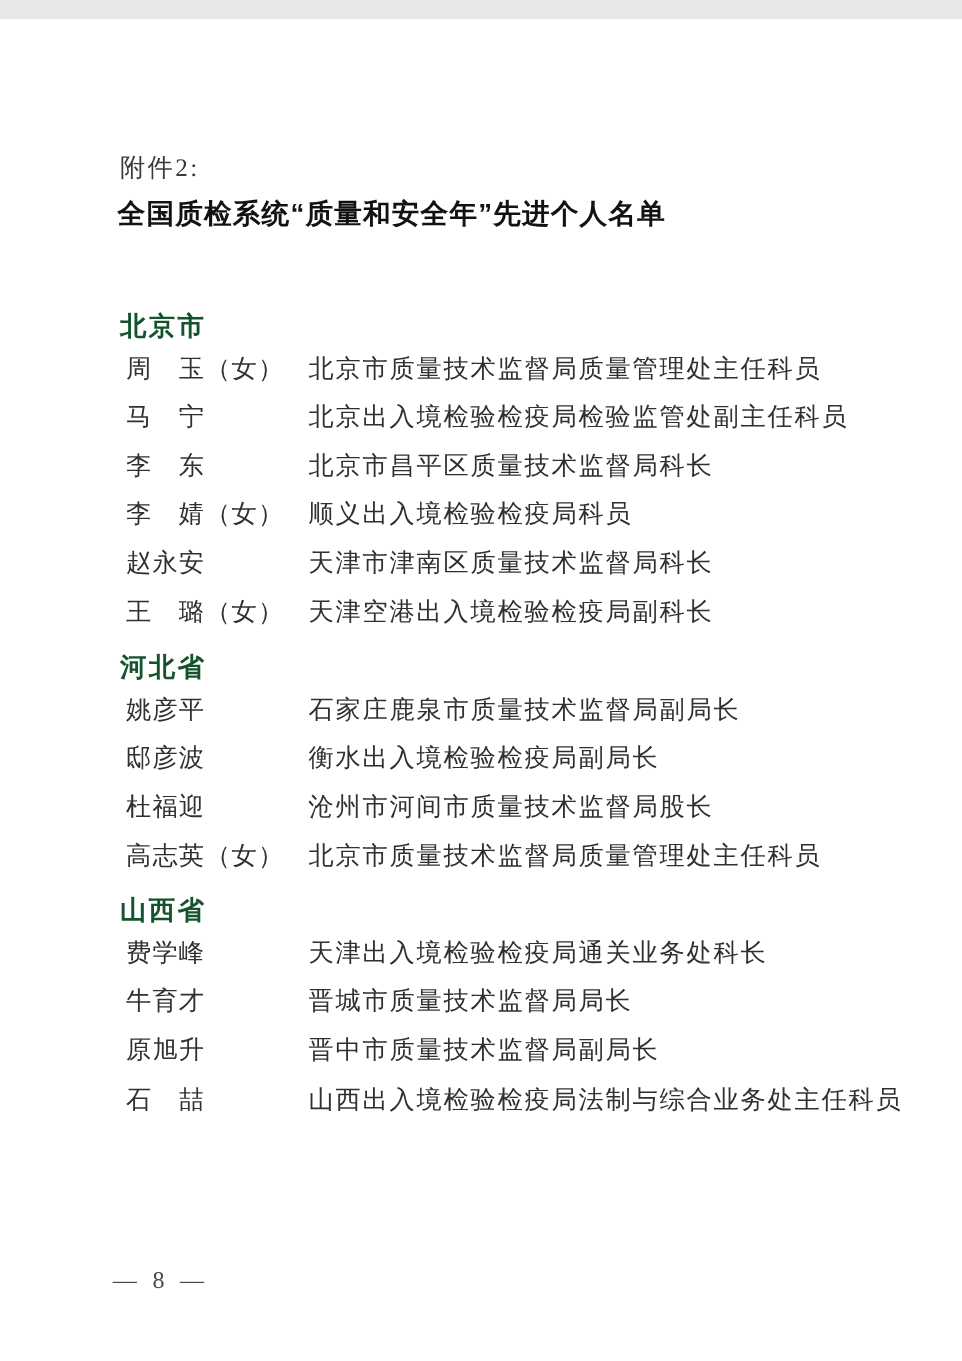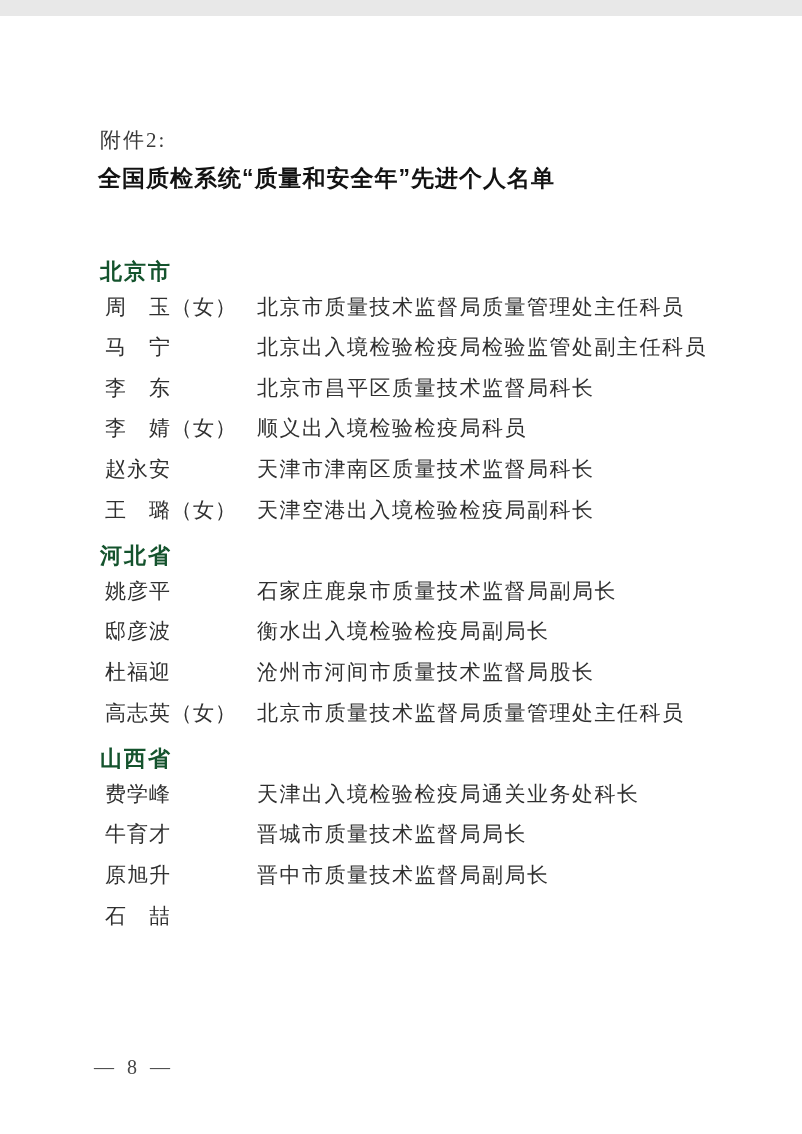--- a/index.html
+++ b/index.html
@@ -143,19 +143,20 @@
     <div class="entry">
       <span class="name">牛育才</span>
       <span class="position">晋城市质量技术监督局局长</span>
     </div>
     <div class="entry">
       <span class="name">原旭升</span>
       <span class="position">晋中市质量技术监督局副局长</span>
     </div>
     <div class="entry">
       <span class="name">石　喆</span>
+      <span class="position">山西出入境检验检疫局法制与综合业务处主任科员</span>
     </div>
 
   </div>
 
   <div class="page-number">— 8 —</div>
 
 </div>
 
 </body></html>

